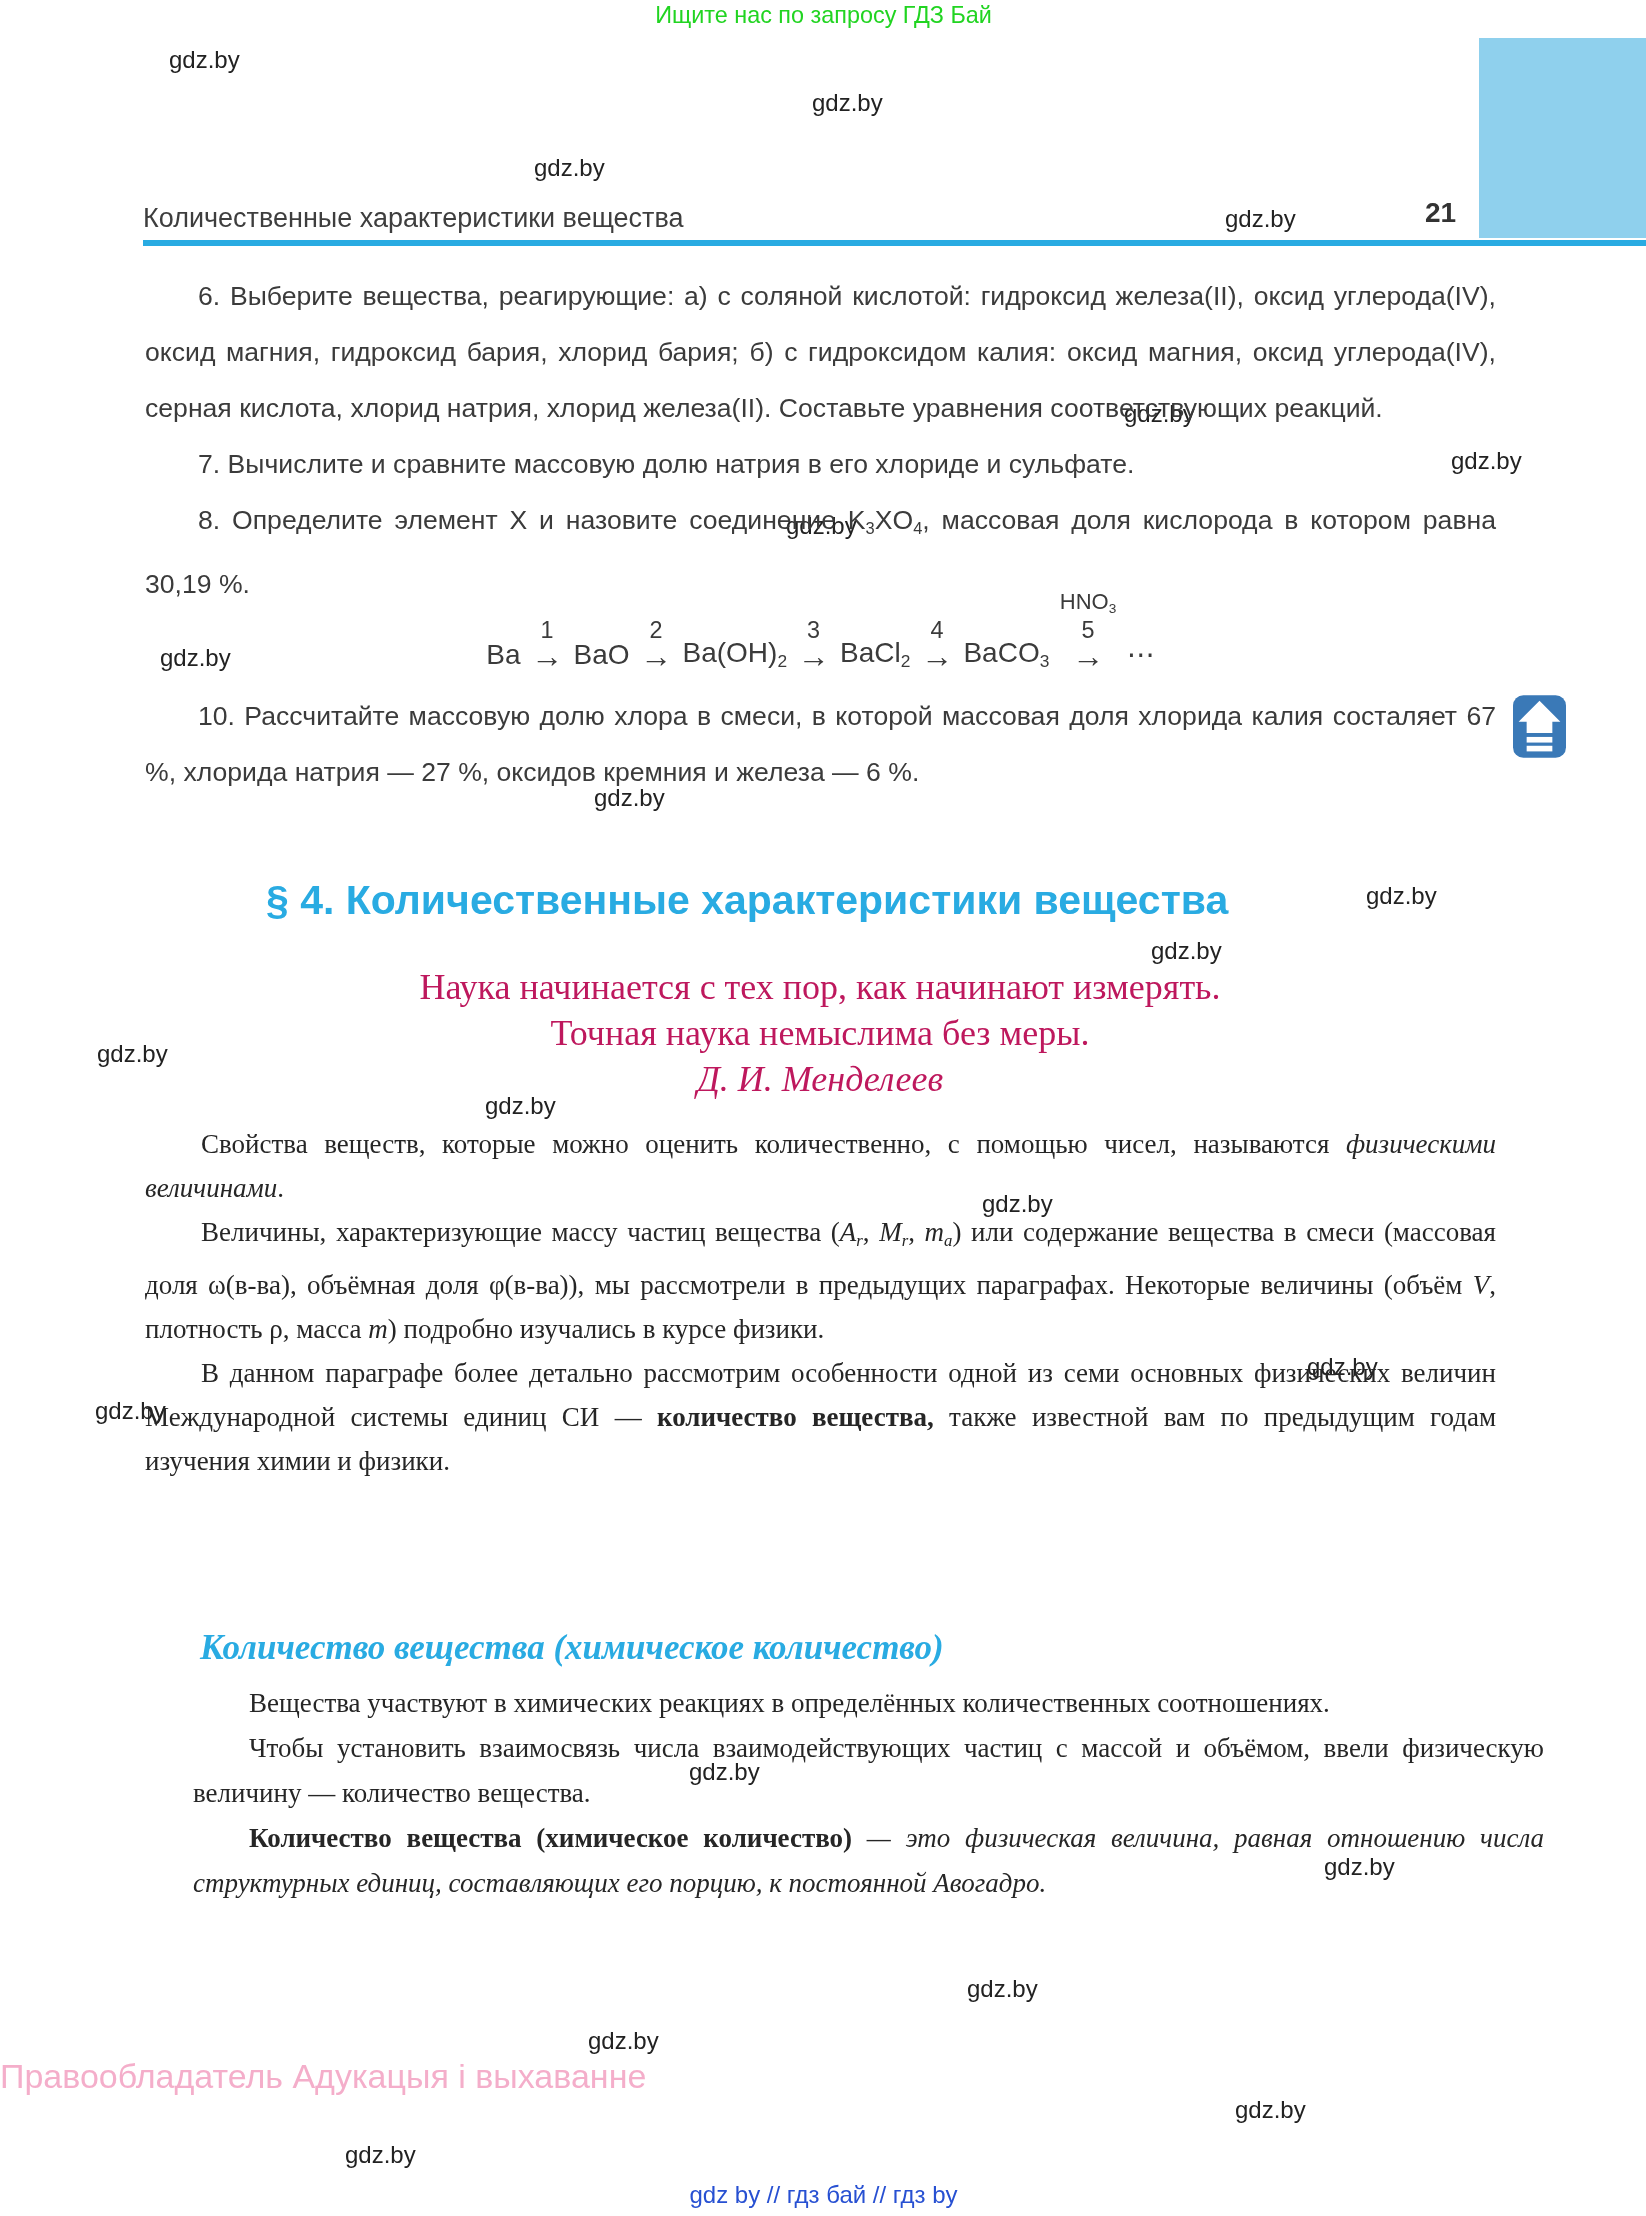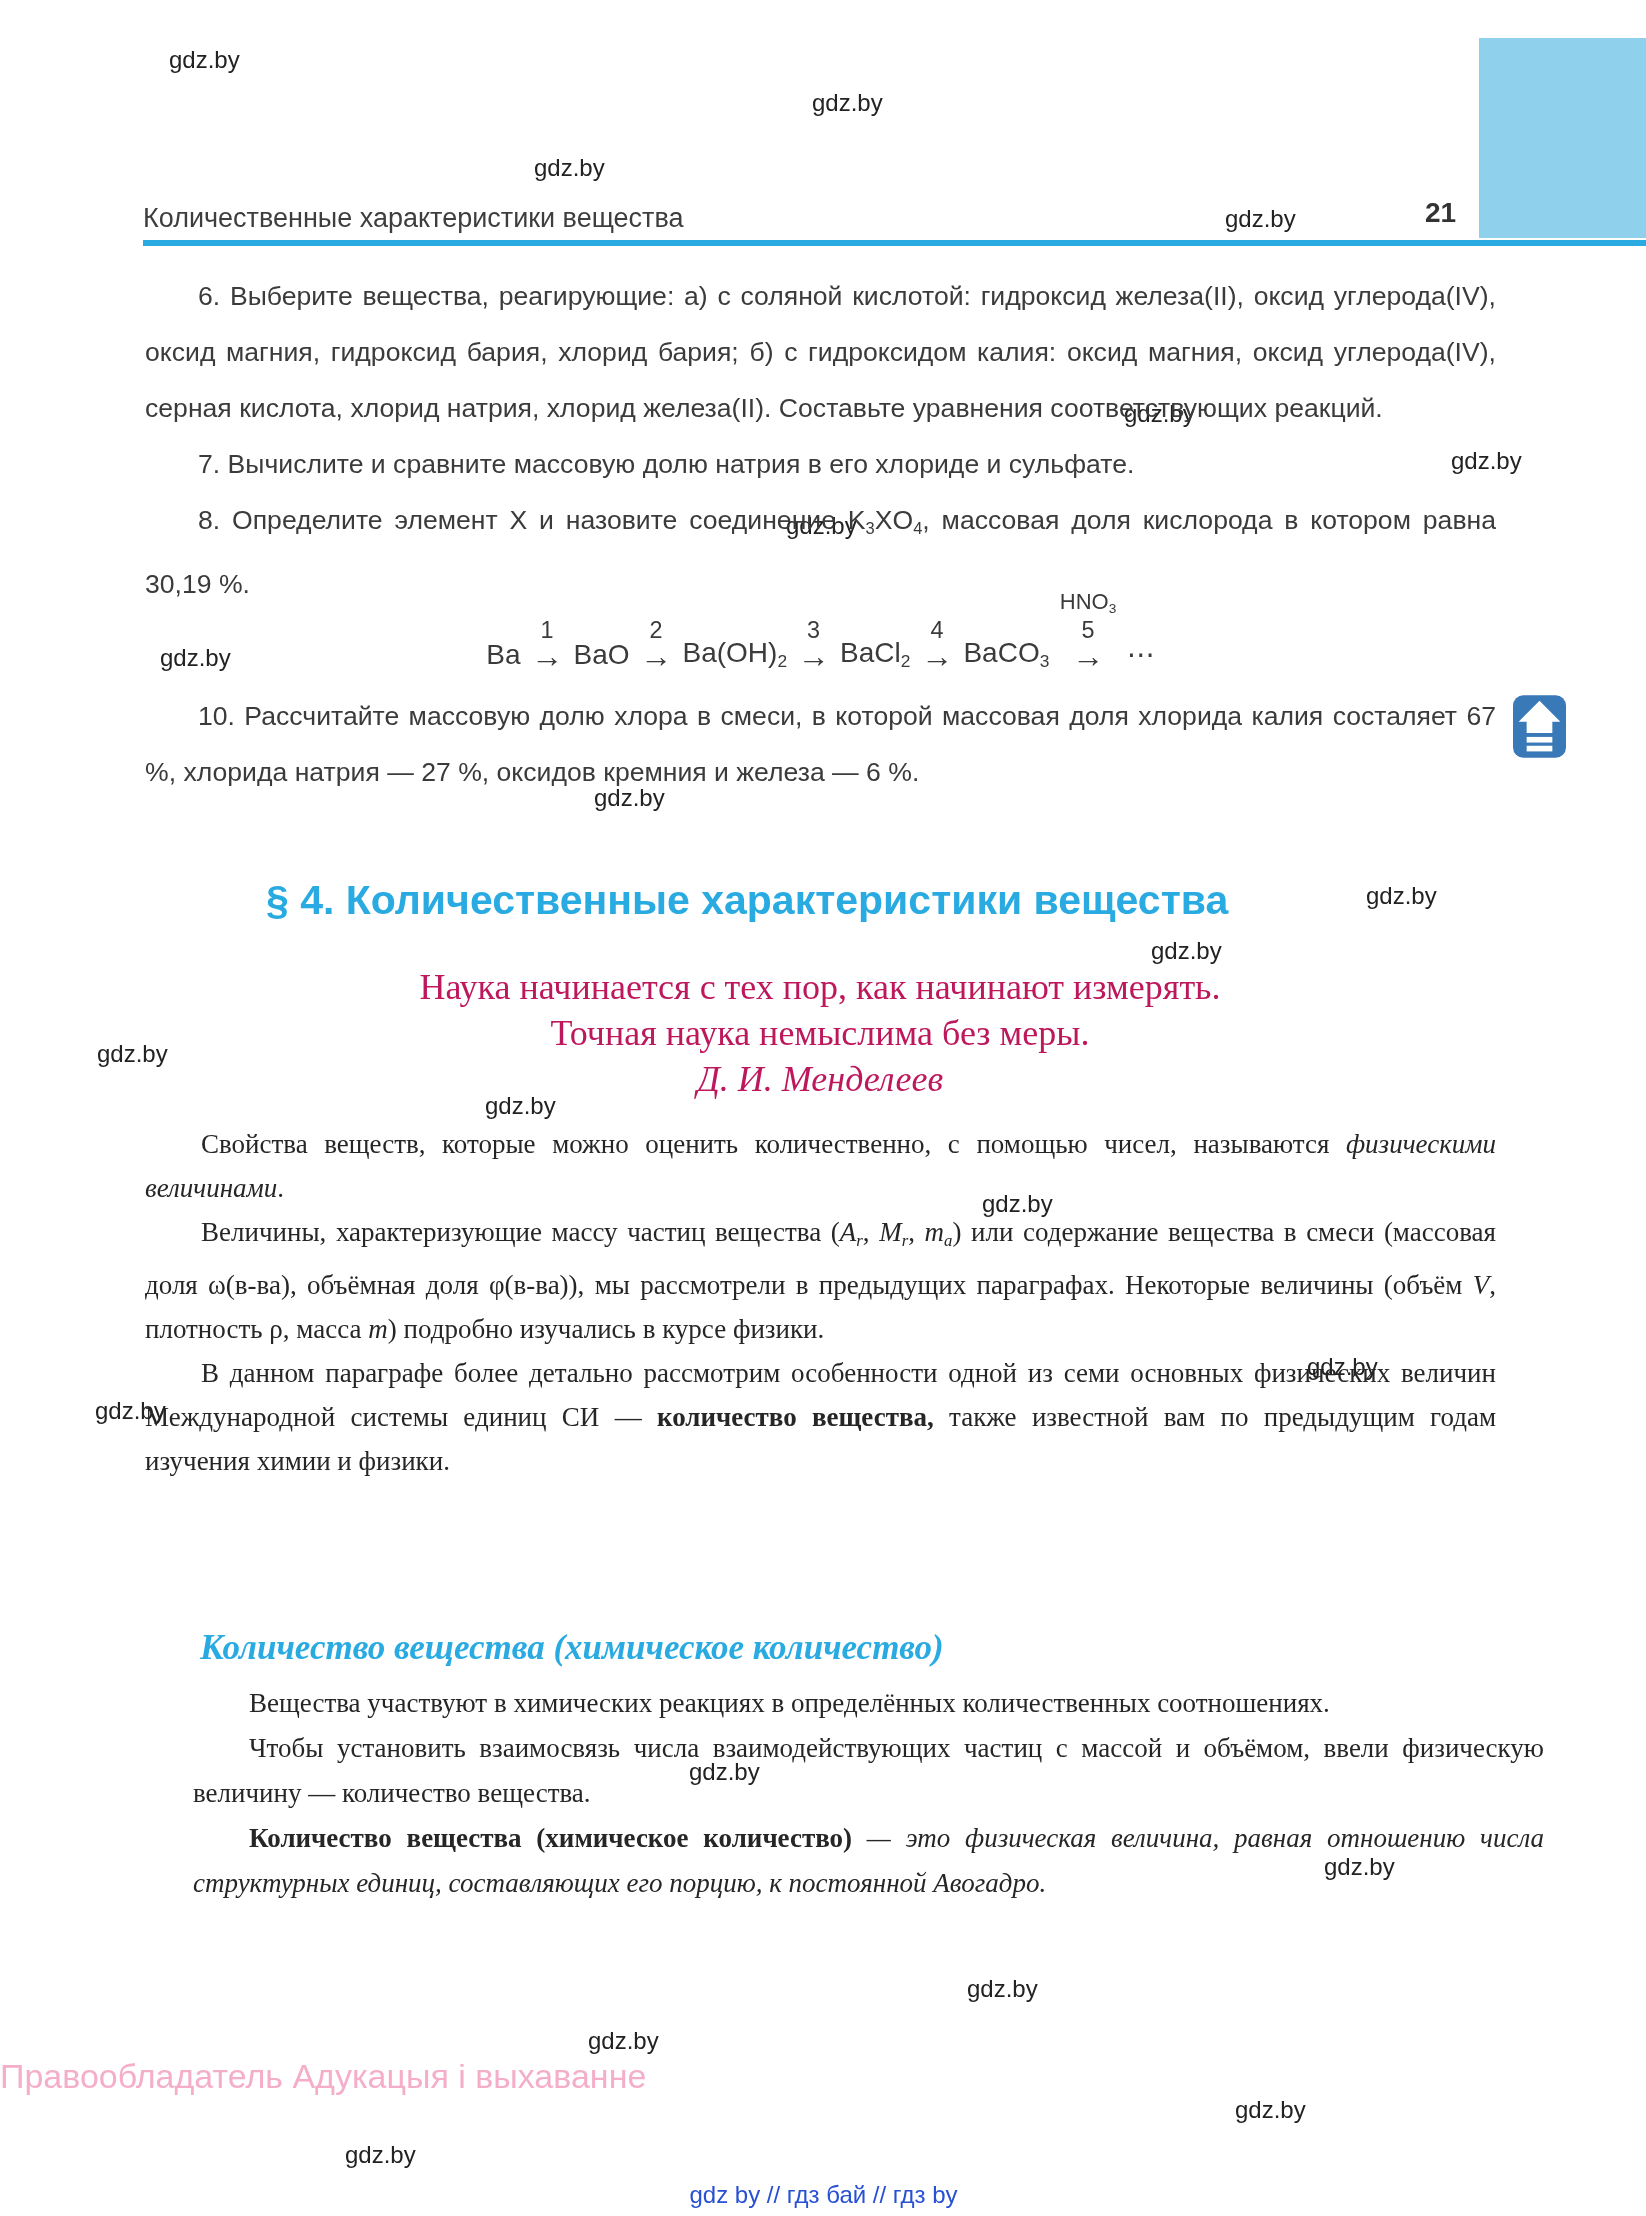--- a/index.html
+++ b/index.html
@@ -103,20 +103,21 @@
   }
   .b{font-weight:bold;}
   .i{font-style:italic;}
   .sub{font-size:0.62em;vertical-align:-0.28em;}
 </style>
 </head>
 <body>
 
 <div class="page">
 
+  <div class="banner">Ищите нас по запросу ГДЗ Бай</div>
 
   <div>
       <span class="watermark" style="left: 169px; top: 47px;">gdz.by</span>
       <span class="watermark" style="left: 812px; top: 90px;">gdz.by</span>
       <span class="watermark" style="left: 534px; top: 155px;">gdz.by</span>
       <span class="watermark" style="left: 1225px; top: 206px;">gdz.by</span>
       <span class="watermark" style="left: 1124px; top: 401px;">gdz.by</span>
       <span class="watermark" style="left: 1451px; top: 448px;">gdz.by</span>
       <span class="watermark" style="left: 786px; top: 513px;">gdz.by</span>
       <span class="watermark" style="left: 160px; top: 645px;">gdz.by</span>

